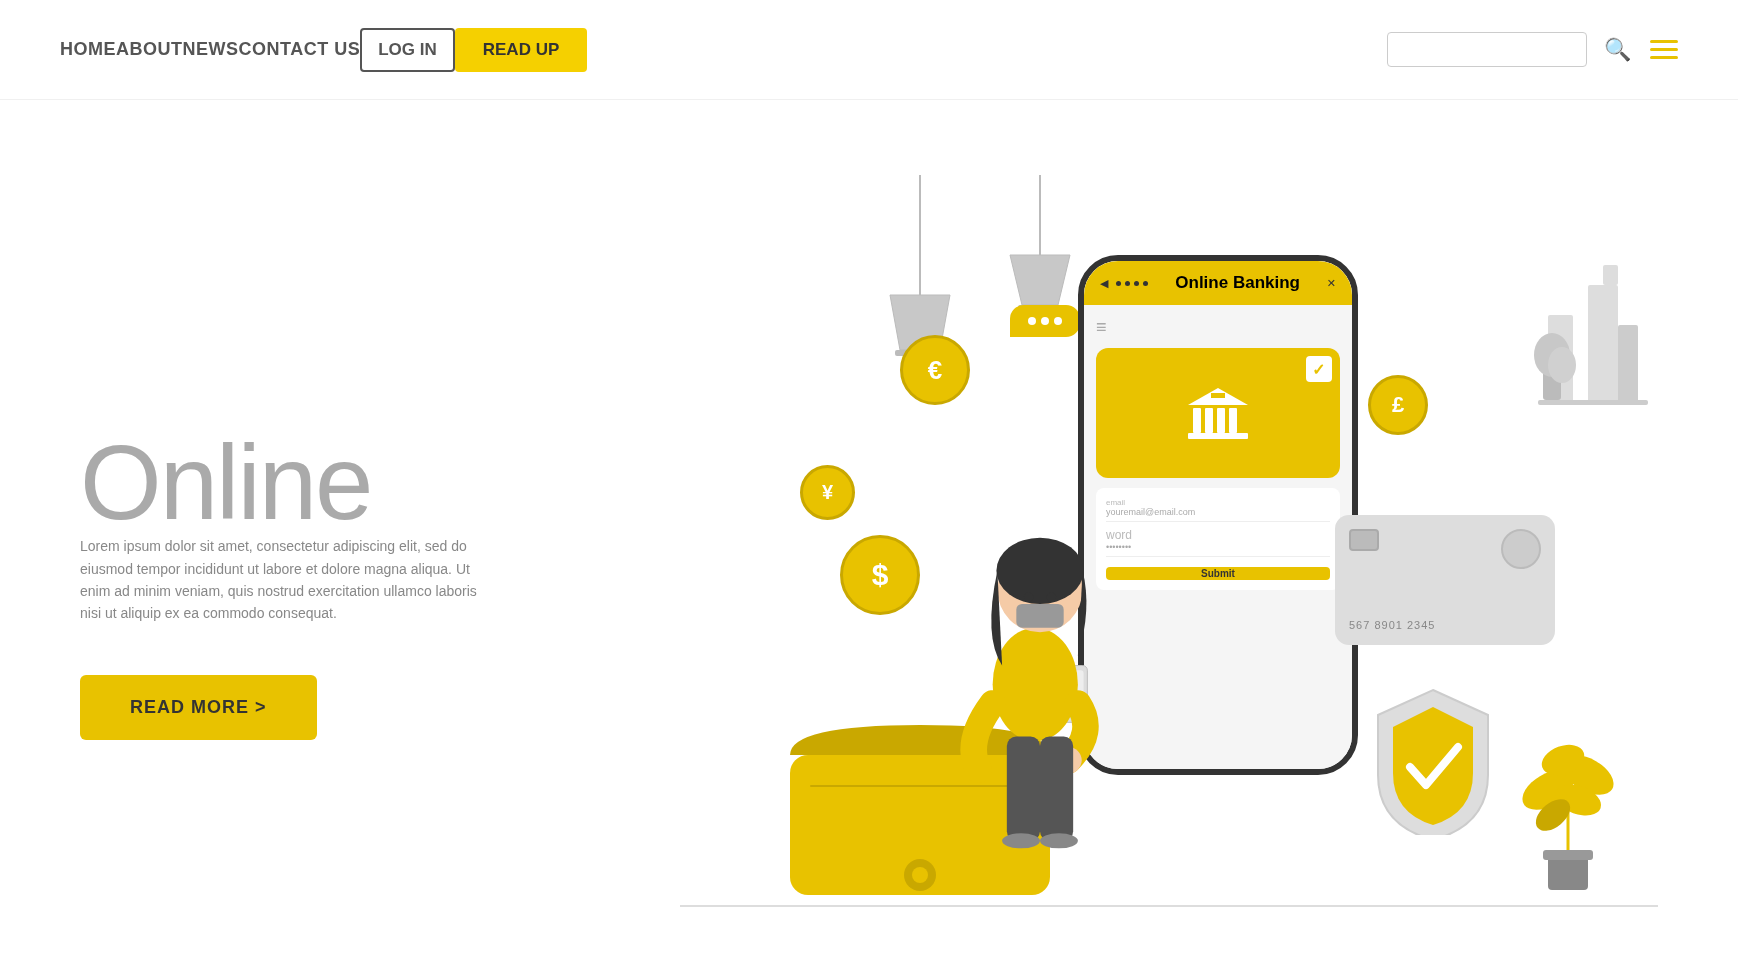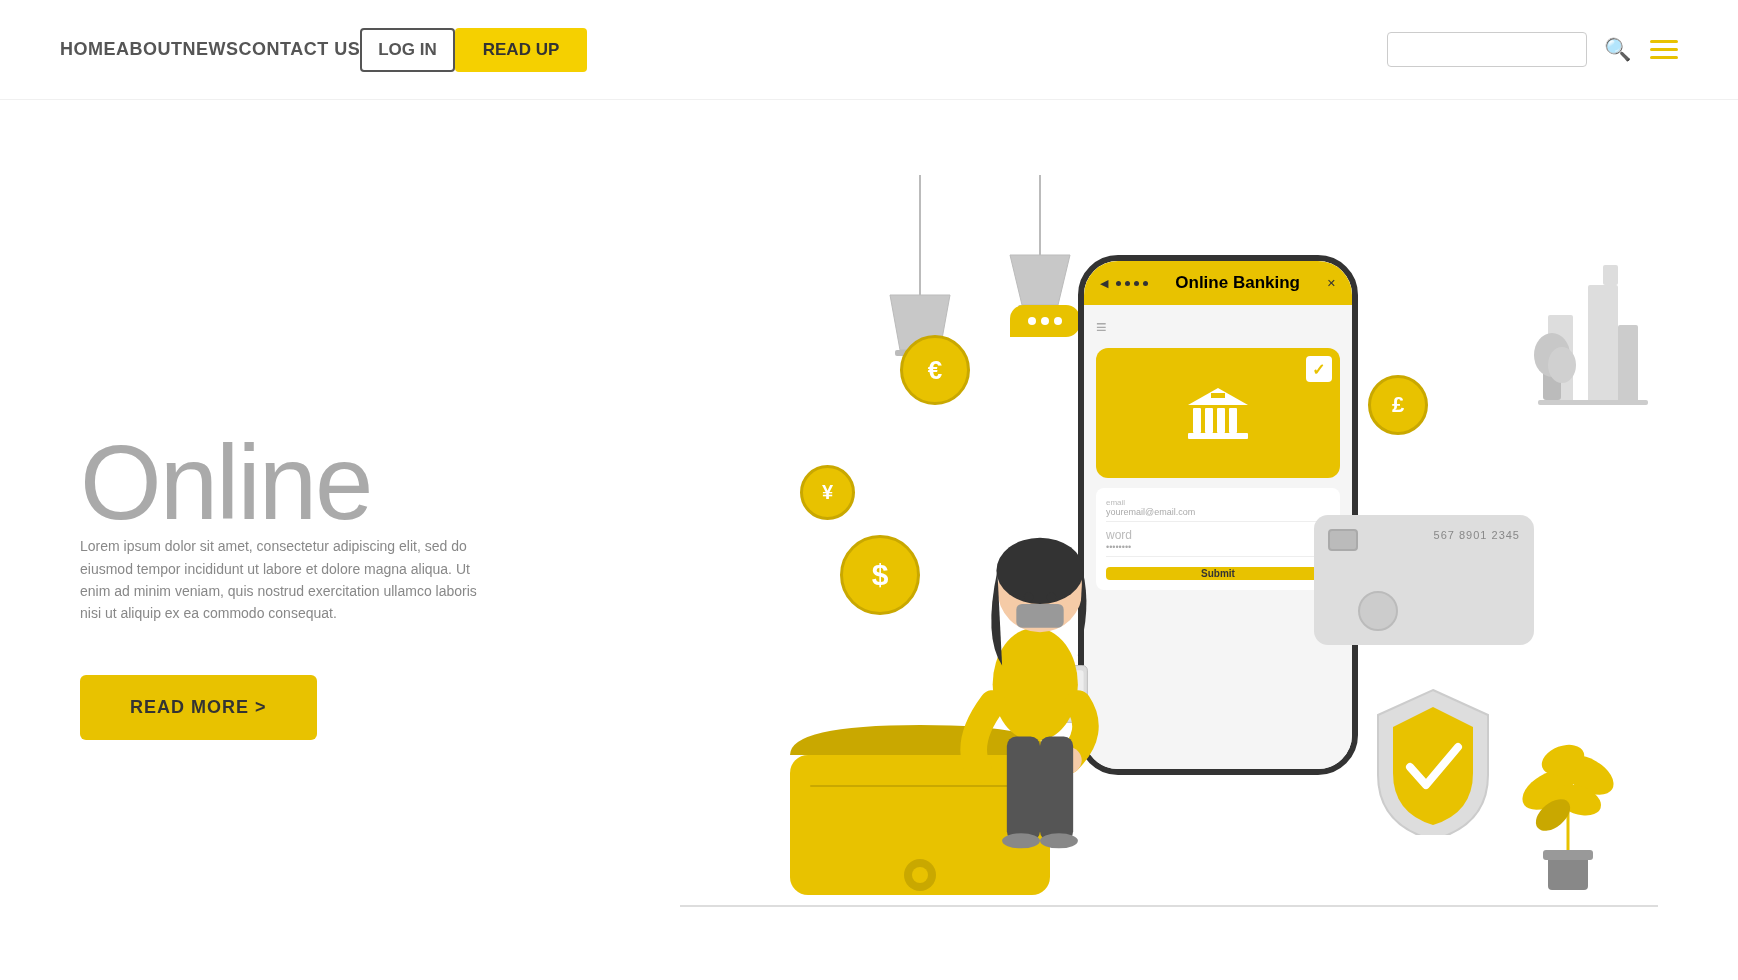--- a/index.html
+++ b/index.html
@@ -232,27 +232,28 @@
       text-align: center;
       font-size: 10px;
       font-weight: 700;
       margin-top: 4px;
     }
 
     
     .credit-card {
       position: absolute;
       top: 340px;
-      right: 124px;
+      right: 103px;
       width: 220px;
       height: 130px;
       background: #ddd;
       border-radius: 14px;
       padding: 14px;
       display: flex;
+      flex-direction: column;
       justify-content: space-between;
     }
     .credit-card-chip {
       width: 30px;
       height: 22px;
       background: #bbb;
       border-radius: 4px;
       border: 2px solid #aaa;
     }
     .credit-card-circle {

